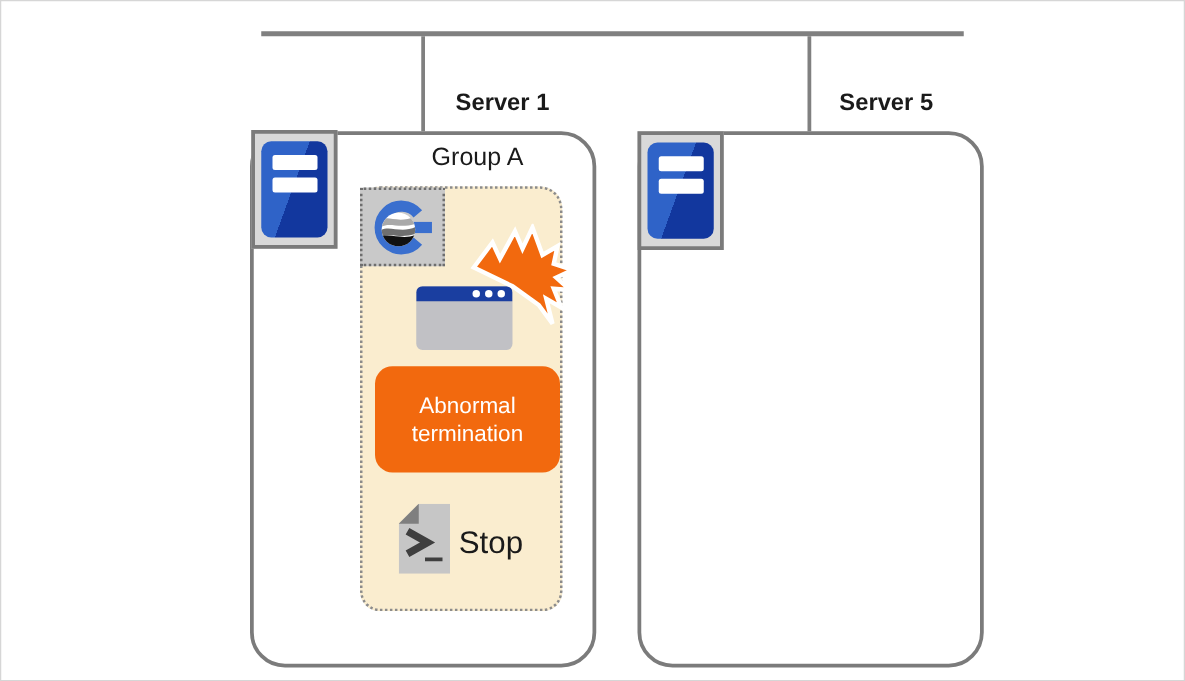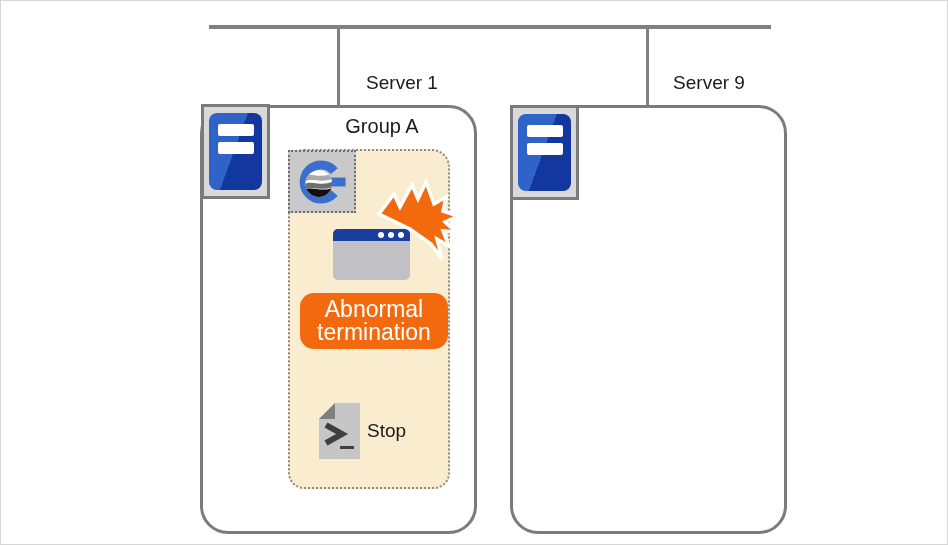--- a/index.html
+++ b/index.html
@@ -1,20 +1,20 @@
 <!DOCTYPE html>
 <html><head>
 <meta charset="utf-8">
 <style>
   html,body{margin:0;padding:0;background:#fff;}
   body{font-family:"Liberation Sans","DejaVu Sans",sans-serif;color:#1a1a1a;}
   #canvas{position:relative;width:946px;height:543px;background:#fff;border:1px solid #d6d6d6;overflow:hidden;}
 
   .gline{position:absolute;background:#808080;}
-  .srv-label{position:absolute;width:110px;text-align:center;font-size:19px;color:#1a1a1a;white-space:nowrap;}
+  .srv-label{position:absolute;width:110px;text-align:center;font-size:19px;color:#1a1a1a;white-space:nowrap;font-weight:bold;}
 
   .server-box{position:absolute;top:104px;width:271px;height:423px;background:#fff;
     border:3px solid #7b7b7b;border-radius:28px;}
   #server1-box{left:199px;}
   #server2-box{left:509px;}
 
   .server-icon{position:absolute;width:63px;height:89px;background:#d9d9d9;border:3px solid #7b7b7b;z-index:4;}
   #server-icon-1{left:200px;top:103px;}
   #server-icon-2{left:509px;top:104px;}
   .tower{position:absolute;left:5px;top:6px;width:53px;height:77px;border-radius:8px;
@@ -32,38 +32,38 @@
     border:2px dotted #6e6e6e;z-index:2;display:flex;align-items:center;justify-content:center;}
 
   #window-icon{position:absolute;left:332px;top:228px;width:77px;height:51px;border-radius:5px;
     overflow:hidden;z-index:2;background:#c1c1c5;}
   #window-titlebar{position:absolute;left:0;top:0;right:0;height:12px;background:#1a3ea0;
     display:flex;align-items:center;justify-content:flex-end;gap:4px;padding-right:6px;box-sizing:border-box;}
   .win-dot{width:6px;height:6px;border-radius:50%;background:#fff;}
 
   #crash-burst{position:absolute;left:368px;top:178px;z-index:5;}
 
-  #abnormal-badge{position:absolute;left:299px;top:292px;width:148px;height:56px;background:#f2690e;
+  #abnormal-badge{position:absolute;left:299px;top:292px;width:148px;height:85px;background:#f2690e;
     border-radius:14px;display:flex;align-items:center;justify-content:center;text-align:center;
-    color:#fff;font-size:23px;line-height:23px;z-index:2;padding:0 24px;box-sizing:border-box;}
+    color:#fff;font-size:18px;line-height:23px;z-index:2;padding:0 24px;box-sizing:border-box;}
 
   #stop-icon{position:absolute;left:318px;top:402px;z-index:2;}
-  #stop-label{position:absolute;left:366px;top:419px;font-size:19px;z-index:2;}
+  #stop-label{position:absolute;left:366px;top:419px;font-size:25px;z-index:2;}
 </style>
 </head>
 <body>
 
 <div id="canvas">
 
   <div class="gline" style="left:208px;top:24px;width:562px;height:4px;"></div>
   <div class="gline" style="left:336px;top:28px;width:3px;height:76px;"></div>
   <div class="gline" style="left:645px;top:28px;width:3px;height:76px;"></div>
 
   <div class="srv-label" style="left:346px;top:71px;">Server 1</div>
-  <div class="srv-label" style="left:653px;top:71px;">Server 9</div>
+  <div class="srv-label" style="left:653px;top:71px;">Server 5</div>
 
   <div class="server-box" id="server1-box"></div>
   <div class="server-box" id="server2-box"></div>
 
   <div class="server-icon" id="server-icon-1">
     <div class="tower">
       <div class="slot s1"></div>
       <div class="slot s2"></div>
     </div>
   </div>

